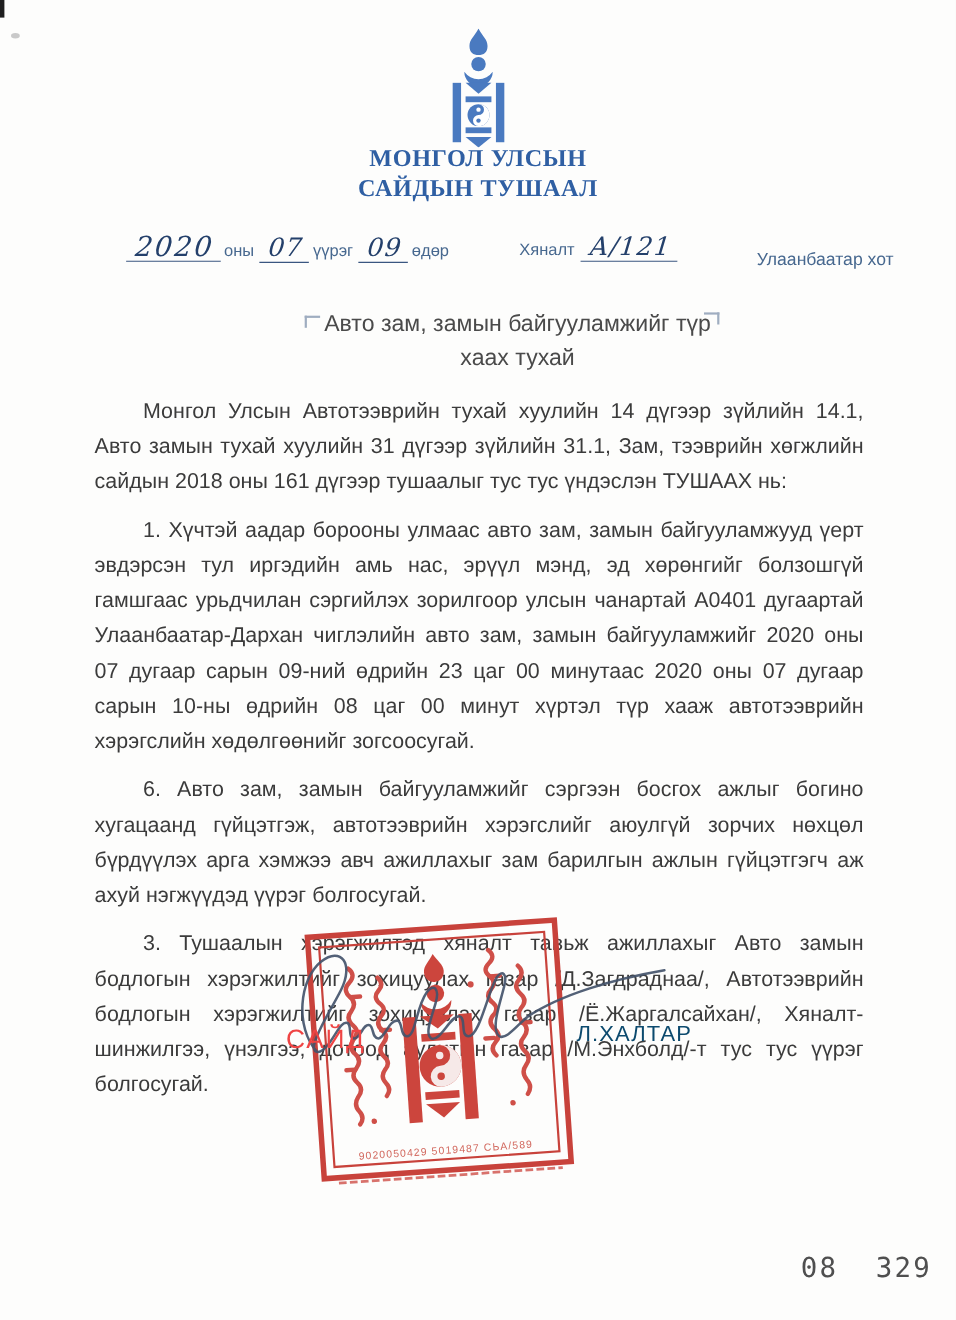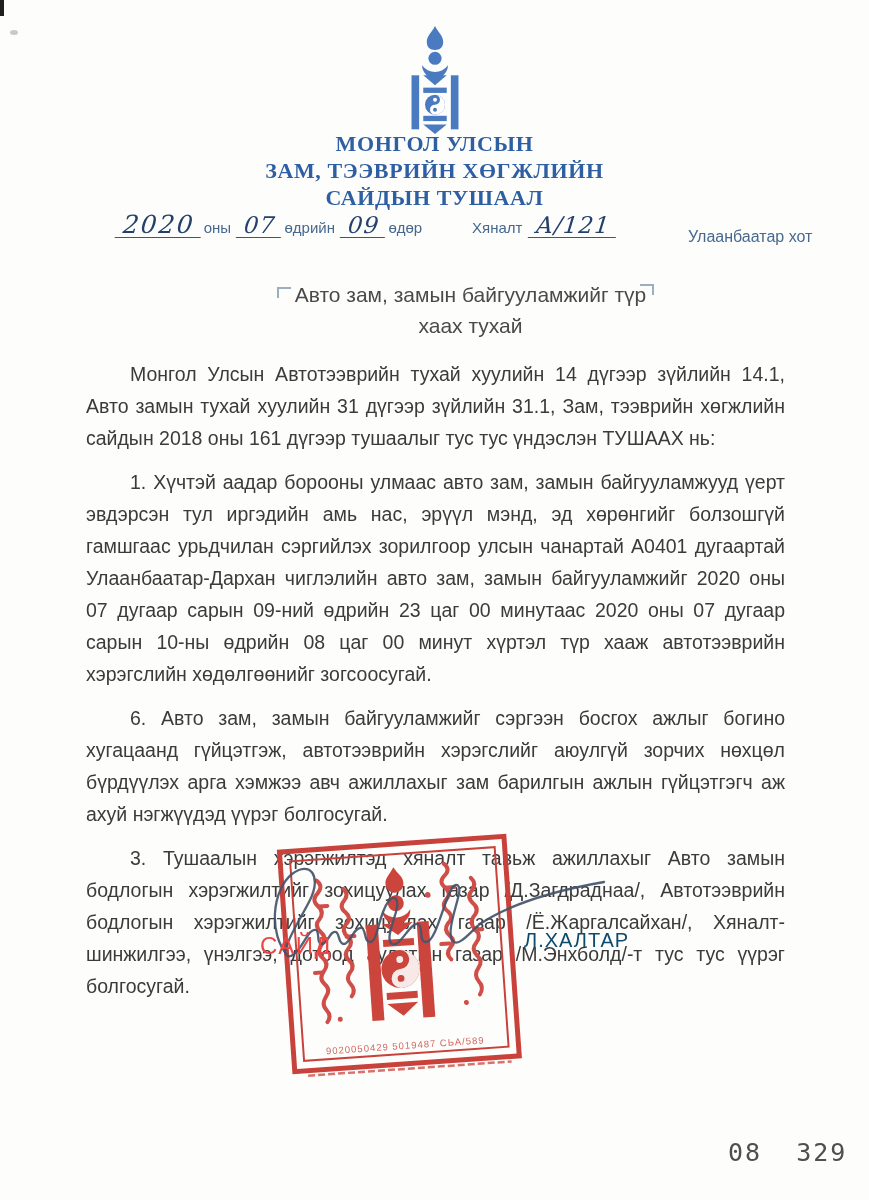--- a/index.html
+++ b/index.html
@@ -88,28 +88,27 @@
         <circle cx="32" cy="62.75" r="1.7" fill="#ffffff"></circle>
         <circle cx="32" cy="71.25" r="1.7" fill="#4a7ac0"></circle>
         <rect x="22" y="76.5" width="20" height="4.5"></rect>
         <path d="M22,84 h20 l-10,8 Z"></path>
       </g>
     </svg>
   </div>
 
   <div class="ministry-header">
     <div>МОНГОЛ УЛСЫН</div>
-    <div>ЗАМ, ТЭЭВРИЙН ХӨГЖЛИЙН</div>
     <div>САЙДЫН ТУШААЛ</div>
   </div>
 
   <div class="dateline">
     <div class="dl-left">
       <span class="hand hand-year">2020</span><span class="dl-label">оны</span>
-      <span class="hand hand-num">07</span><span class="dl-label">өдрийн</span>
+      <span class="hand hand-num">07</span><span class="dl-label">үүрэг</span>
       <span class="hand hand-num">09</span><span class="dl-label">өдөр</span>
     </div>
     <div class="dl-number">
       <span class="dl-label">Хяналт</span>
       <span class="hand hand-num">А/121</span>
     </div>
     <div class="dl-city">Улаанбаатар хот</div>
   </div>
 
   <div class="tick tick-left"></div>

